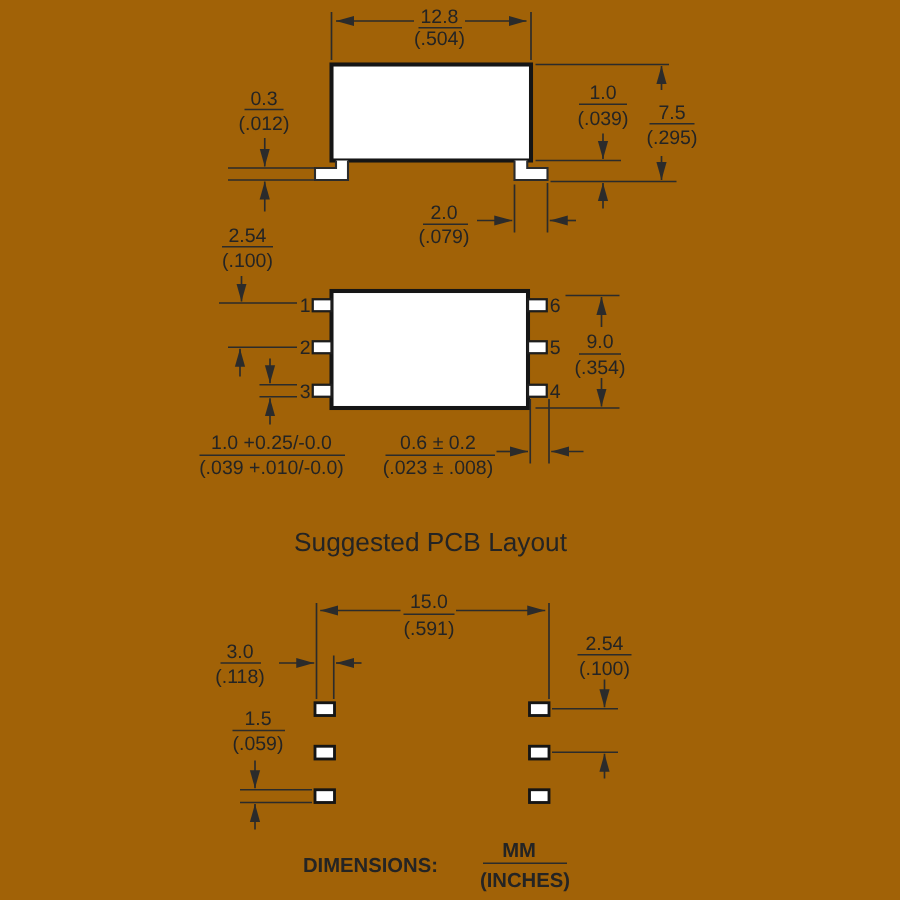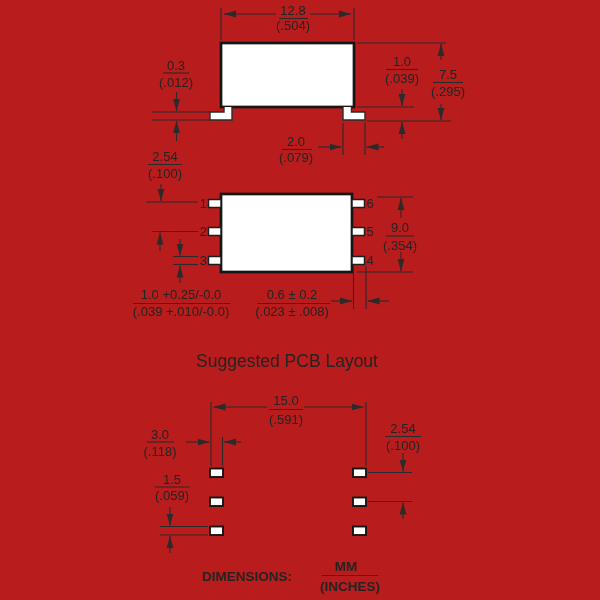--- a/index.html
+++ b/index.html
@@ -1,16 +1,16 @@
 <!DOCTYPE html>
 <html><head>
 <meta charset="utf-8">
 <style>
   html,body{margin:0;padding:0;background:#ffffff;}
-  .page{width:600px;height:600px;background:#b91c1c;position:relative;font-family:"Liberation Sans",sans-serif;}
+  .page{width:600px;height:600px;background:#a16207;position:relative;font-family:"Liberation Sans",sans-serif;}
   svg{display:block;}
   .ln{stroke:#2b2b2b;stroke-width:1.1;fill:none;}
   .arr{stroke:#2b2b2b;stroke-width:1.1;fill:none;}
   .body-outline{stroke:#151515;stroke-width:2.7;fill:#ffffff;}
   .lead{stroke:#2b2b2b;stroke-width:1.4;fill:#ffffff;}
   .pin{stroke:#1d1d1d;stroke-width:1.5;fill:#ffffff;}
   .pad{stroke:#151515;stroke-width:1.9;fill:#ffffff;}
   text{fill:#242424;font-family:"Liberation Sans",sans-serif;font-size:13px;}
   .ttl{font-size:17.5px;}
   .ftr{font-weight:bold;font-size:13.5px;}

